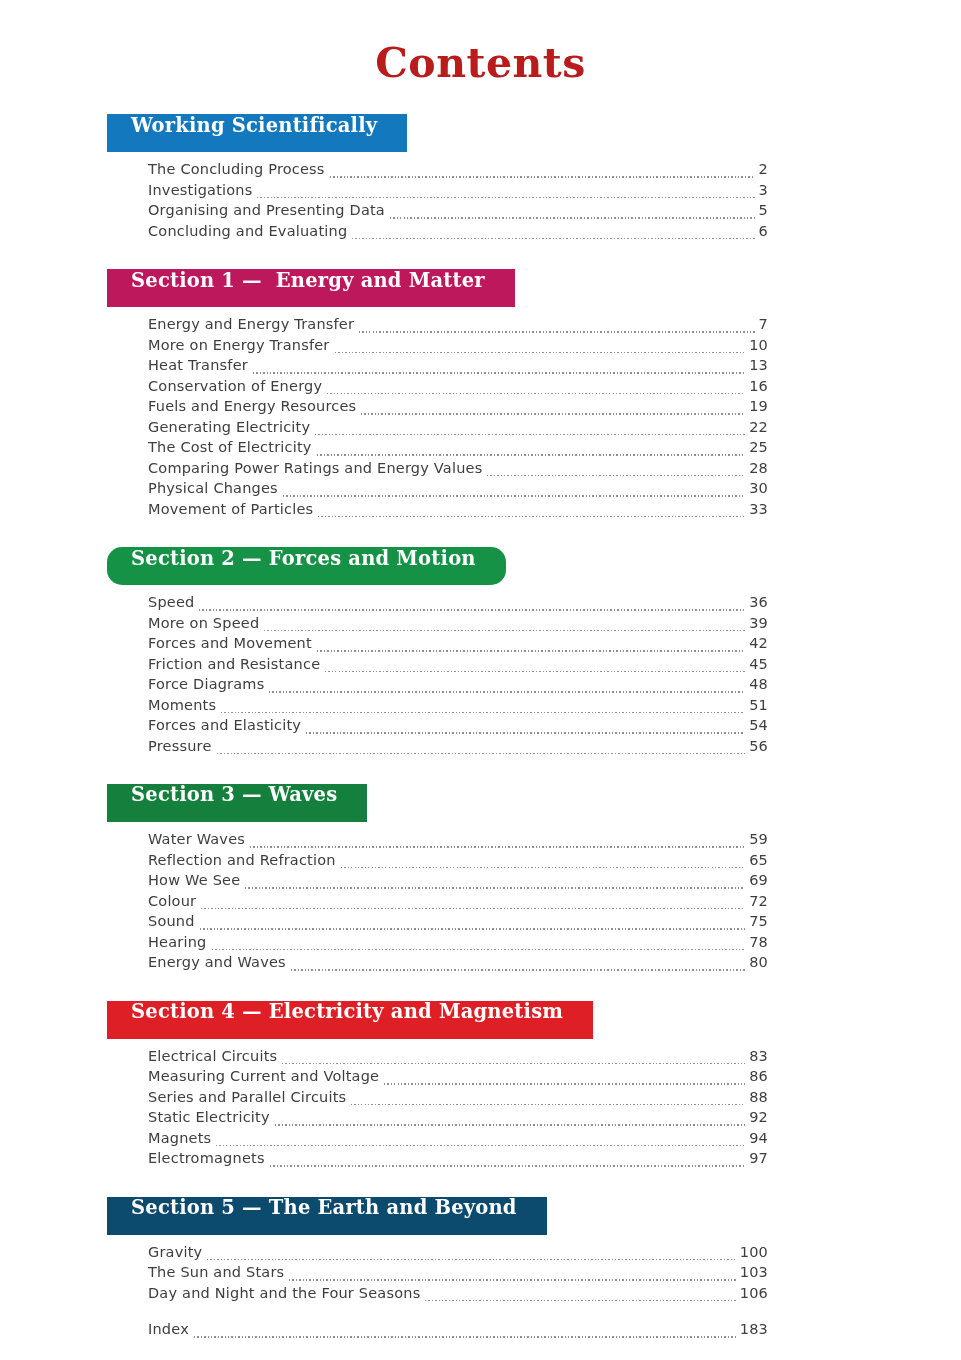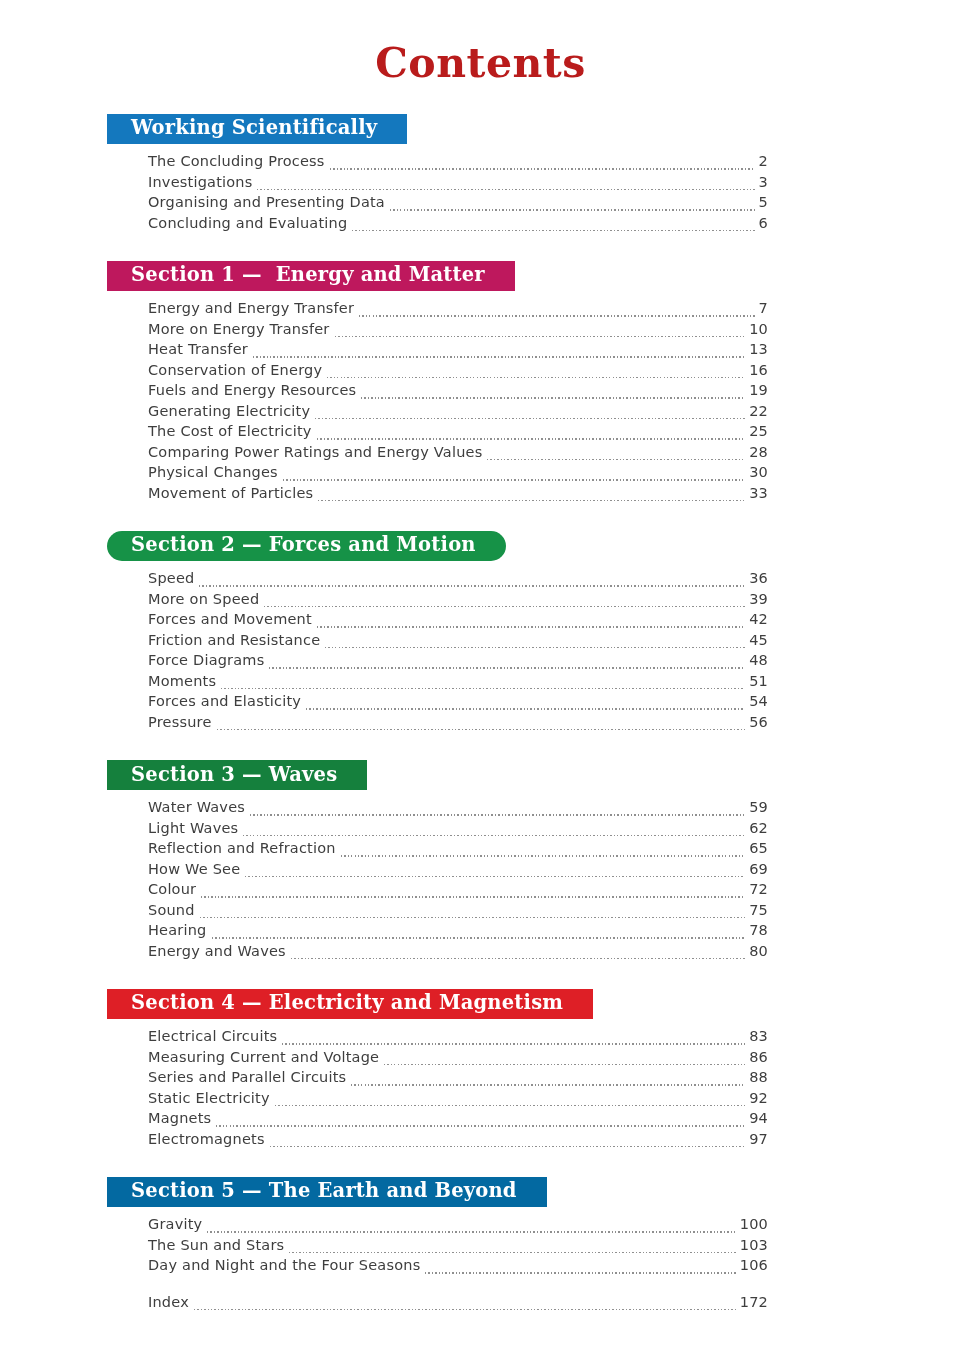--- a/index.html
+++ b/index.html
@@ -27,22 +27,22 @@
     letter-spacing: 0.5px;
   }
   .content {
     margin-left: 107px;
     width: 661px;
   }
   .section { margin-top: 26px; }
   .bar {
     display: inline-flex;
     align-items: center;
-    height: 30px;
-    padding: 0 30px 4px 24px;
+    height: 38px;
+    padding: 0 30px 16px 24px;
     box-sizing: border-box;
   }
   .bar-label {
     font-family: "DejaVu Serif", serif;
     font-weight: bold;
     font-size: 19.5px;
     color: #ffffff;
     white-space: pre;
     letter-spacing: 0.2px;
   }
@@ -232,25 +232,20 @@
     <div class="bar" style="background: #15803d; align-items: flex-end;">
       <span class="bar-label">Section 3 — Waves</span>
     </div>
     <div class="rows">
   <div class="row">
     <span class="entry-title">Water Waves</span>
     <span class="dots"></span>
     <span class="entry-page">59</span>
   </div>
 
-  <div class="row">
-    <span class="entry-title">Light Waves</span>
-    <span class="dots"></span>
-    <span class="entry-page">62</span>
-  </div>
 
   <div class="row">
     <span class="entry-title">Reflection and Refraction</span>
     <span class="dots"></span>
     <span class="entry-page">65</span>
   </div>
 
   <div class="row">
     <span class="entry-title">How We See</span>
     <span class="dots"></span>
@@ -320,21 +315,21 @@
 
   <div class="row">
     <span class="entry-title">Electromagnets</span>
     <span class="dots"></span>
     <span class="entry-page">97</span>
   </div>
 </div>
   </section>
 
   <section class="section">
-    <div class="bar" style="background: #0369a1;">
+    <div class="bar" style="background: #0c4a6e;">
       <span class="bar-label">Section 5 — The Earth and Beyond</span>
     </div>
     <div class="rows">
   <div class="row">
     <span class="entry-title">Gravity</span>
     <span class="dots"></span>
     <span class="entry-page">100</span>
   </div>
 
   <div class="row">
@@ -347,16 +342,16 @@
     <span class="entry-title">Day and Night and the Four Seasons</span>
     <span class="dots"></span>
     <span class="entry-page">106</span>
   </div>
 </div>
   </section>
 </div>
     <div class="row index-row">
       <span class="entry-title">Index</span>
       <span class="dots"></span>
-      <span class="entry-page">172</span>
+      <span class="entry-page">183</span>
     </div>
   </div>
 </div>
 
 </body></html>

